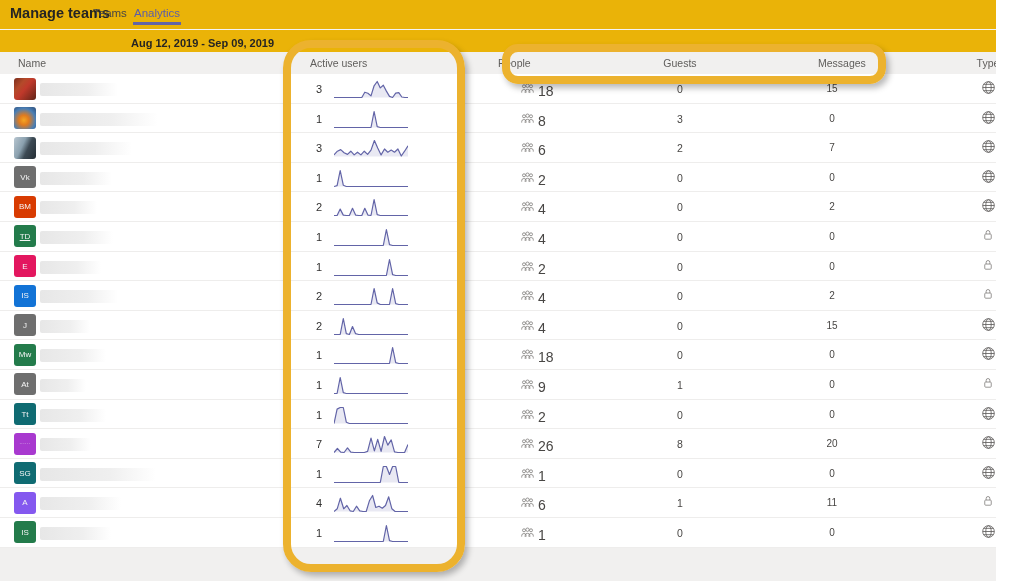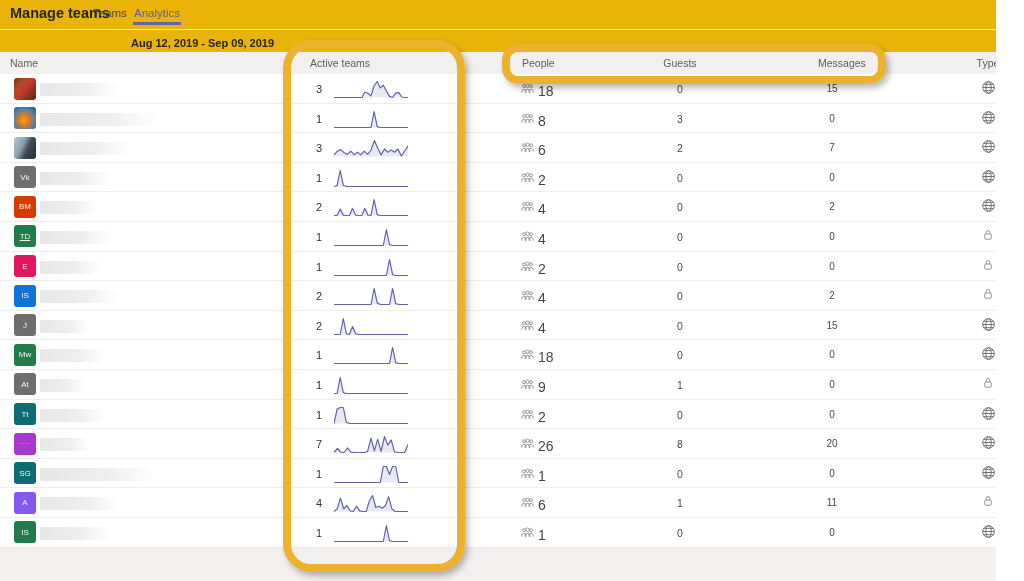--- a/index.html
+++ b/index.html
@@ -13,23 +13,23 @@
   .tab-underline{position:absolute;left:133px;top:22px;width:48px;height:2.5px;background:#6264a7;}
   .top-divider{position:absolute;left:0;top:29px;width:100%;height:1px;background:#f4f3f2;}
   
   .dropdown{position:absolute;left:8px;top:32px;width:112px;height:20px;border:1px solid #ededec;
             background:#fff;display:flex;align-items:center;justify-content:space-between;
             padding:0 7px;font-size:11px;color:#252423;box-sizing:content-box;cursor:pointer;}
   .date-range{position:absolute;left:131px;top:37px;font-size:11px;font-weight:700;color:#252423;}
   
   .thead{position:absolute;left:0;top:52px;width:100%;height:22px;background:#f1f0ef;}
   .thead span{position:absolute;top:5px;font-size:10.5px;color:#5f5d5b;}
-  .th-name{left:10px;}
+  .th-name{left:18px;}
   .th-active{left:310px;}
-  .th-people{left:522px;}
+  .th-people{left:498px;}
   .th-guests{left:652px;width:56px;text-align:center;}
   .th-messages{left:818px;}
   .th-type{left:974px;width:28px;text-align:center;}
   
   .tbody{position:absolute;left:0;top:74px;width:100%;}
   .row{position:relative;height:29.6px;background:#fff;border-bottom:1px solid #eeedec;box-sizing:border-box;}
   .avatar{position:absolute;left:14px;top:3.5px;width:22px;height:22px;border-radius:3px;
           display:flex;align-items:center;justify-content:center;font-size:8px;color:#f5f5f5;overflow:hidden;}
   .avatar.tiny{font-size:4px;letter-spacing:.5px;}
   .photo-1{background:linear-gradient(130deg,#7a2e1d 0%,#b44a2a 30%,#c0392b 50%,#5f2417 100%);}
@@ -60,21 +60,21 @@
   <div class="page-title">Manage teams</div>
   <div class="tab teams">Teams</div>
   <div class="tab analytics" style="color: rgb(91, 94, 168);">Analytics</div>
   <div class="tab-underline" style="background: rgb(98, 100, 167);"></div>
   <div class="top-divider"></div>
 
   <div class="date-range">Aug 12, 2019 - Sep 09, 2019</div>
 
   <div class="thead">
     <span class="th-name">Name</span>
-    <span class="th-active">Active teams</span>
+    <span class="th-active">Active users</span>
     <span class="th-people">People</span>
     <span class="th-guests">Guests</span>
     <span class="th-messages">Messages</span>
     <span class="th-type">Type</span>
   </div>
 
   <div class="bottom-strip"></div>
 
   <div class="tbody" id="rows">
     <div class="row">

